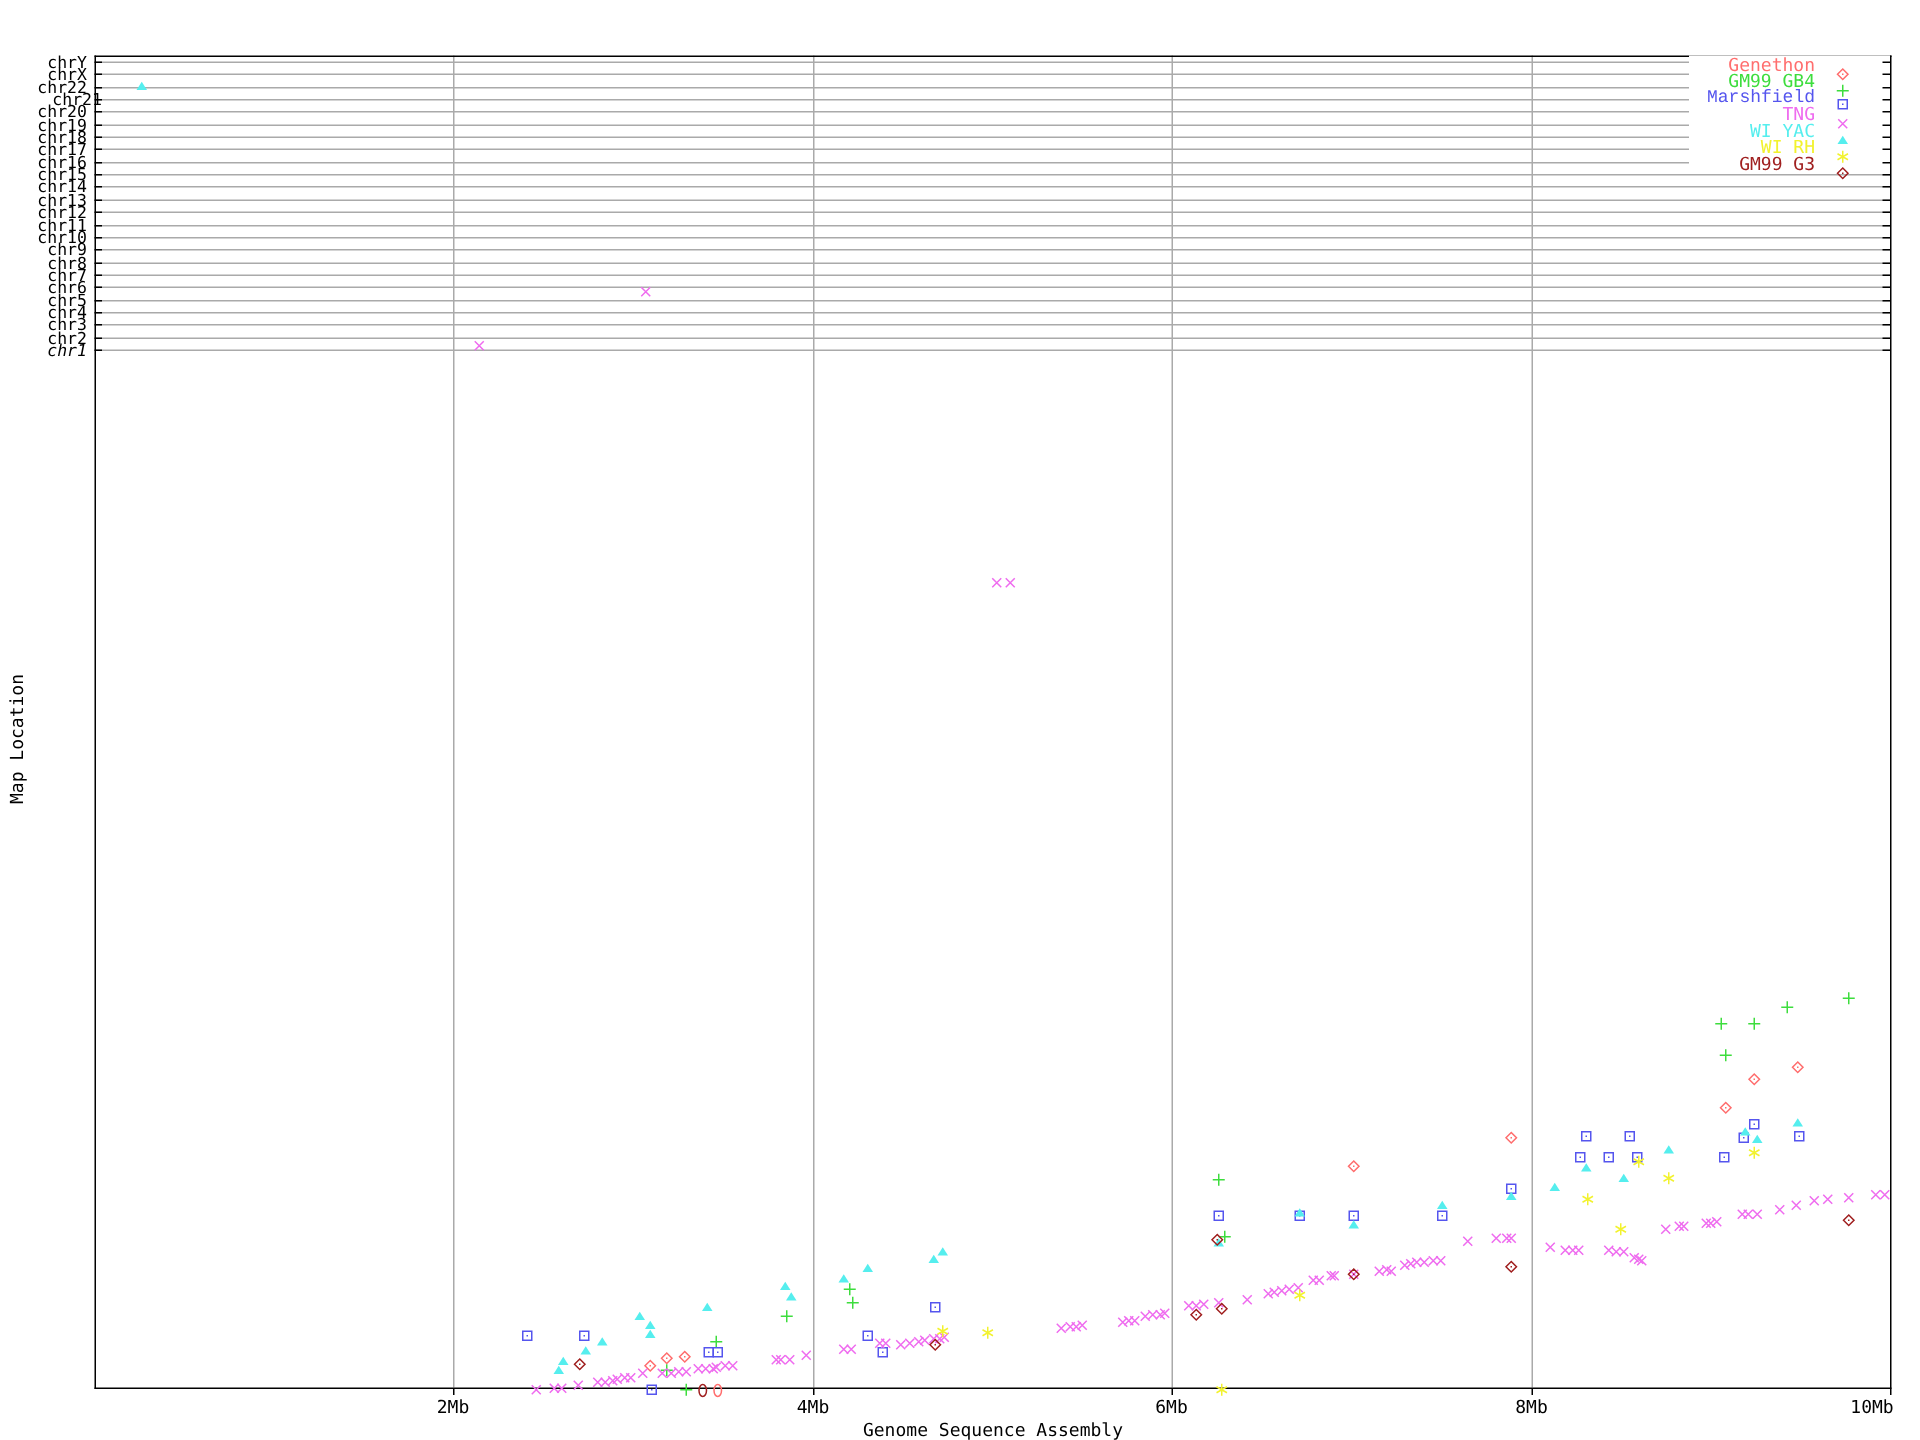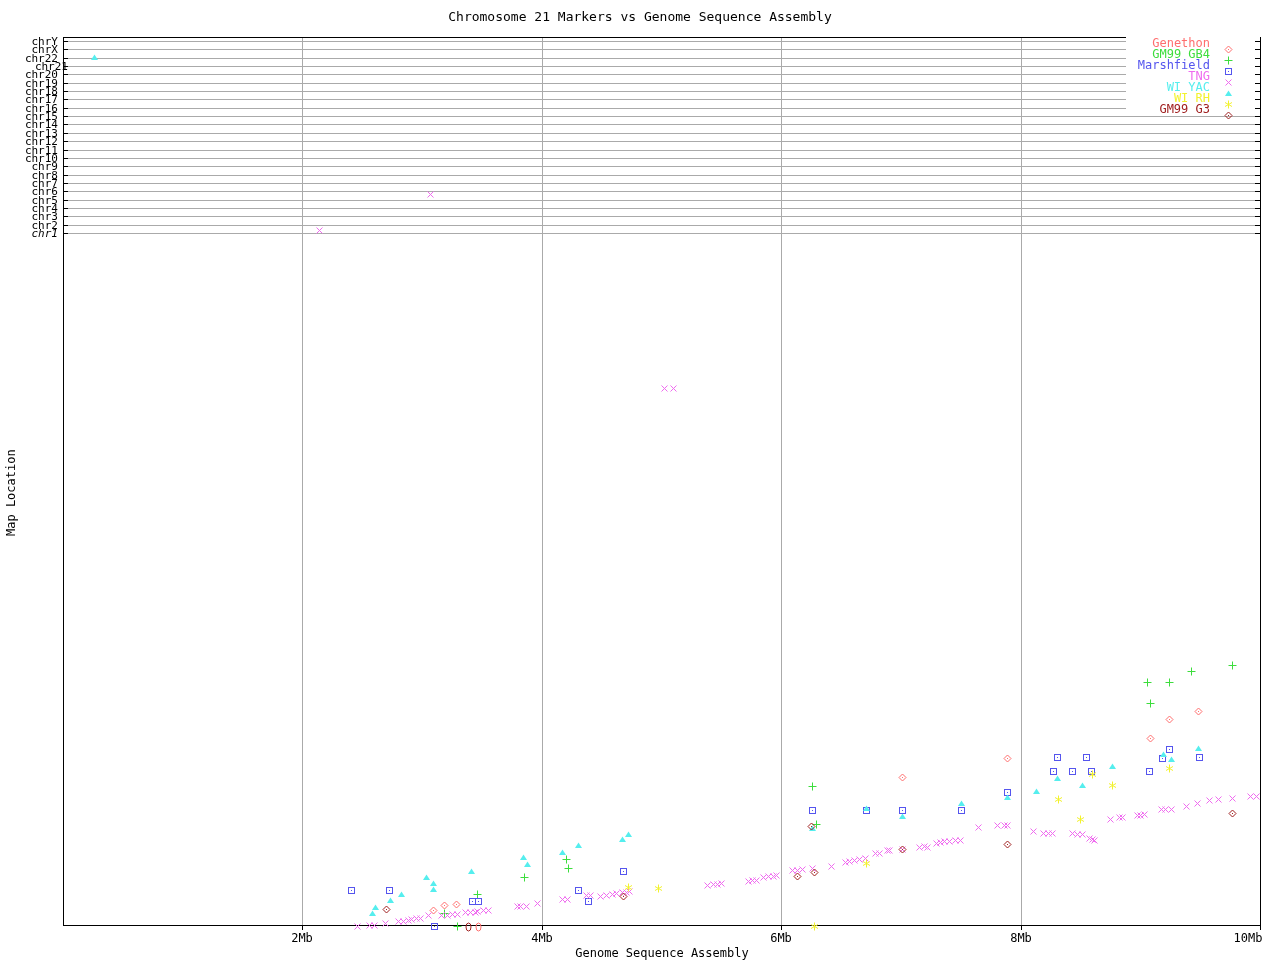--- a/index.html
+++ b/index.html
@@ -18,21 +18,20 @@
   .legend-row{display:flex;align-items:center;height:11px;z-index:5;}
   .legend-label{flex:1;text-align:right;font-size:12px;line-height:11px;white-space:pre;}
   .legend-glyph{width:9px;height:9px;margin-left:14px;margin-right:27px;flex:0 0 auto;}
   .marker{width:9px;height:10px;z-index:4;}
   .marker svg{display:block;}
 </style>
 </head>
 <body>
 
 <div id="screen">
-  <div class="abs" id="chart-title">Chromosome 21 Markers vs Genome Sequence Assembly</div>
   <div class="abs" id="y-axis-label">Map Location</div>
   <div class="abs" id="x-axis-label">Genome Sequence Assembly</div>
   <div id="plot">
       <div class="abs gridline-h" style="left: 64px; top: 41px; width: 1196px;"></div>
       <div class="abs tick" style="left: 63px; top: 41px; width: 5px; height: 1px;"></div>
       <div class="abs tick" style="left: 1255px; top: 41px; width: 5px; height: 1px;"></div>
       <div class="abs chr-label" style="left: 4px; top: 37px;">chrY</div>
       <div class="abs gridline-h" style="left: 64px; top: 49px; width: 1196px;"></div>
       <div class="abs tick" style="left: 63px; top: 49px; width: 5px; height: 1px;"></div>
       <div class="abs tick" style="left: 1255px; top: 49px; width: 5px; height: 1px;"></div>
@@ -150,21 +149,21 @@
             <path d="M4.5 1 L8 4.5 L4.5 8 L1 4.5 Z" fill="none" stroke="#ff6e6e" stroke-width="1"></path>
             <rect x="4" y="4" width="1" height="1" fill="#ff6e6e"></rect>
           </svg></span>
       </div>
       <div class="abs legend-row" style="left: 1126px; top: 49px; width: 134px;">
         <span class="legend-label" style="color: rgb(61, 221, 61);">GM99 GB4</span>
         <span class="legend-glyph"><svg width="9" height="9">
             <path d="M4.5 0.5 V8.5 M0.5 4.5 H8.5" stroke="#3ddd3d" stroke-width="1"></path>
           </svg></span>
       </div>
-      <div class="abs legend-row" style="left: 1126px; top: 60px; width: 134px;">
+      <div class="abs legend-row" style="left: 1126px; top: 60px; width: 134px; font-family: Liberation Mono, monospace;">
         <span class="legend-label" style="color: rgb(85, 85, 238);">Marshfield</span>
         <span class="legend-glyph"><svg width="9" height="9">
             <rect x="1.5" y="1.5" width="6" height="6" fill="none" stroke="#5555ee" stroke-width="1"></rect>
             <rect x="4" y="4" width="1" height="1" fill="#5555ee"></rect>
           </svg></span>
       </div>
       <div class="abs legend-row" style="left: 1126px; top: 71px; width: 134px;">
         <span class="legend-label" style="color: rgb(239, 107, 239);">TNG</span>
         <span class="legend-glyph"><svg width="9" height="9">
             <path d="M1.5 1.5 L7.5 7.5 M7.5 1.5 L1.5 7.5" stroke="#ef6bef" stroke-width="1"></path>

